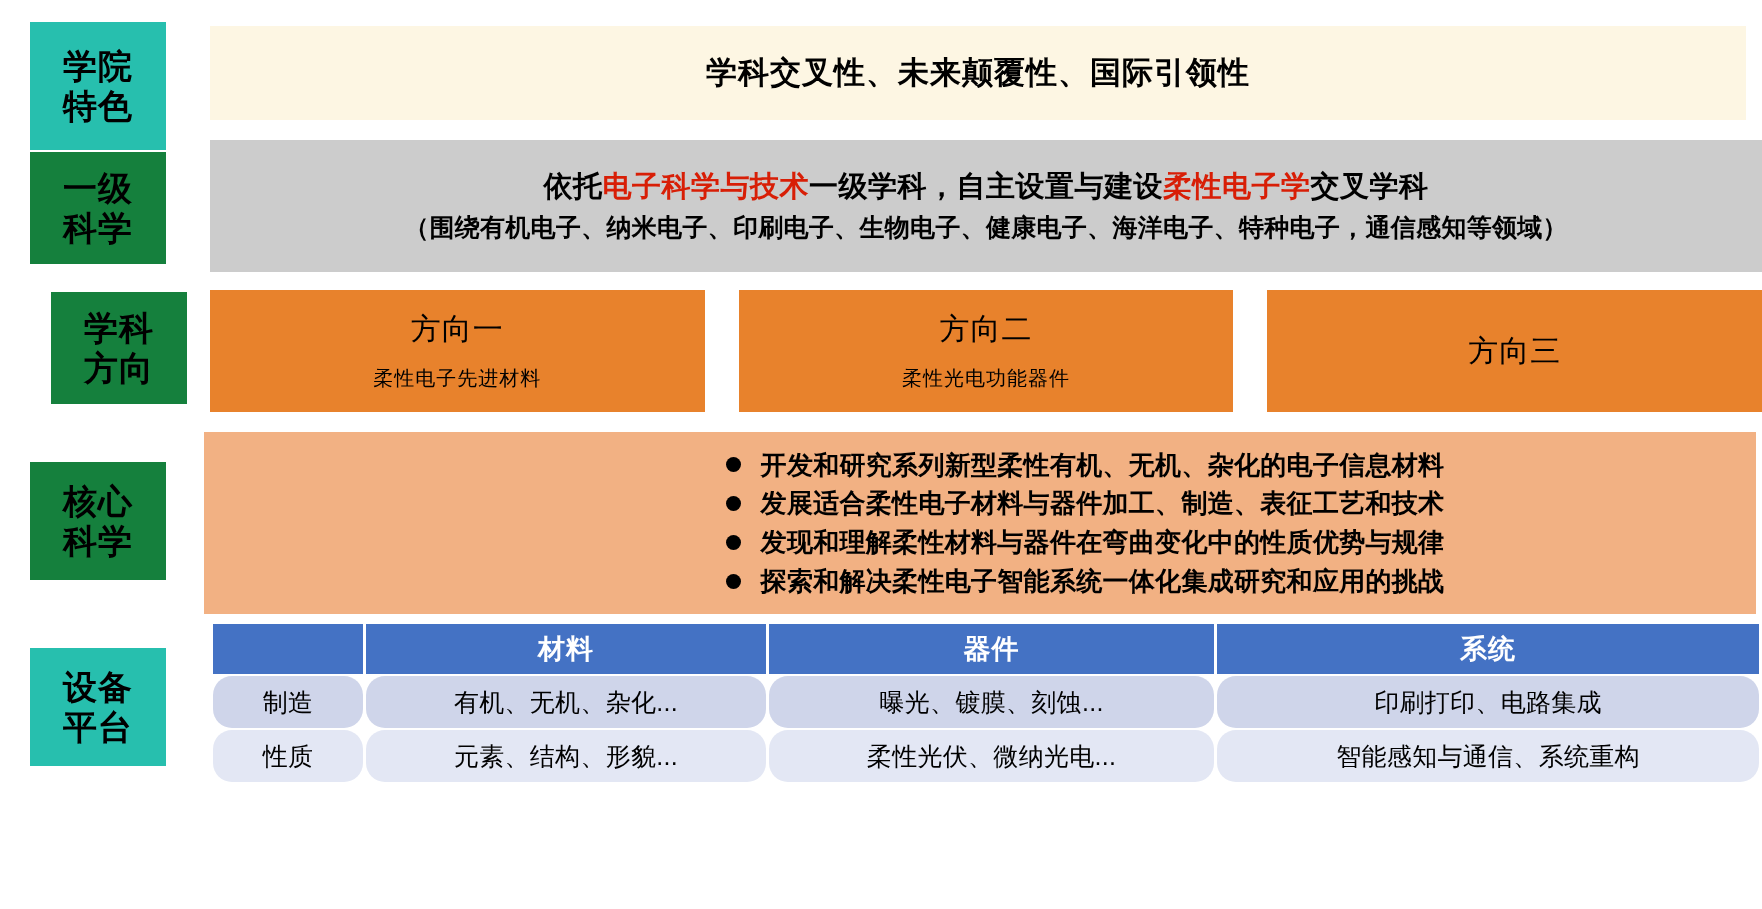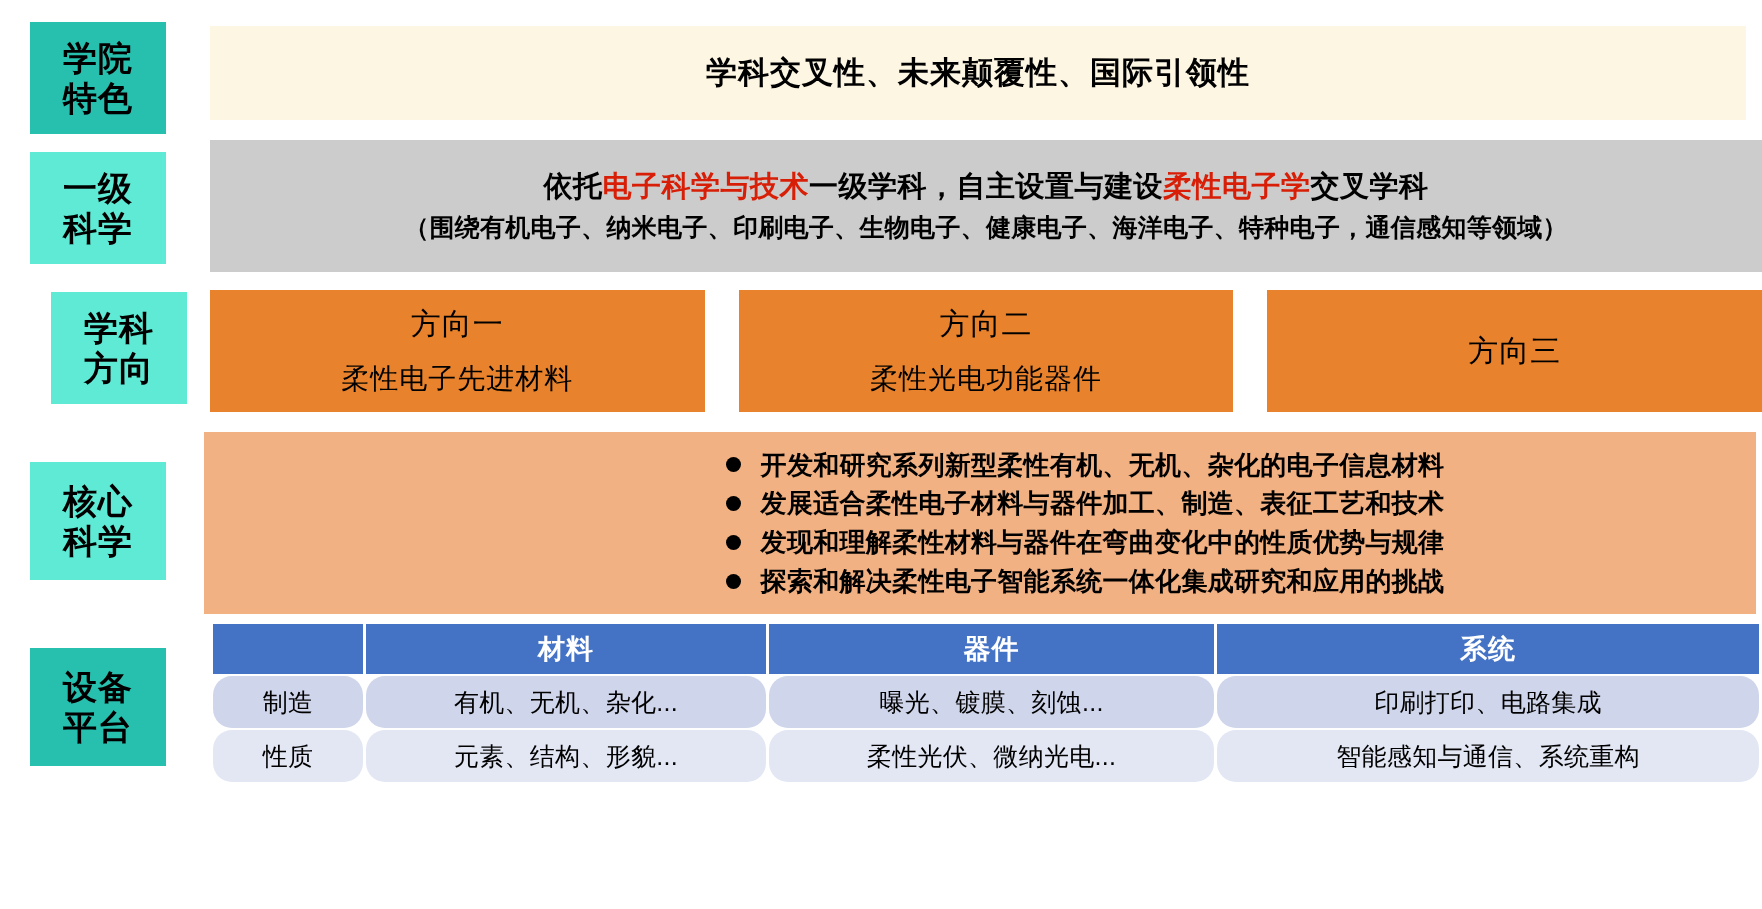--- a/index.html
+++ b/index.html
@@ -16,26 +16,26 @@
     position: absolute;
     display: flex; flex-direction: column;
     align-items: center; justify-content: center;
     font-weight: bold;
     color: #000000;
     line-height: 1.18;
     text-align: center;
     letter-spacing: 1px;
   }
   .chip-teal  { background: #27BFAE; }
-  .chip-blue  { background: #5eead4; }
+  .chip-blue  { background: #15803d; }
 
   .chip .l { display: block; }
 
   
-  #row1-chip { left: 30px;  top: 22px;  width: 136px; height: 112px; font-size: 34px; }
+  #row1-chip { left: 30px;  top: 22px;  width: 136px; height: 128px; font-size: 34px; }
   #row1-box  { left: 210px; top: 26px;  width: 1536px; height: 94px;
                background: #FDF6E3; display: flex; align-items: center; justify-content: center; }
   #row1-text { font-size: 31px; font-weight: bold; color: #000; letter-spacing: 1px; }
 
   
   #row2-chip { left: 30px;  top: 152px; width: 136px; height: 112px; font-size: 34px; }
   #row2-box  { left: 210px; top: 140px; width: 1552px; height: 132px;
                background: #CCCCCC; display: flex; flex-direction: column;
                align-items: center; justify-content: center; gap: 10px; }
   #row2-line1 { font-size: 29px; font-weight: bold; color: #000; letter-spacing: 0.5px; }
@@ -47,21 +47,21 @@
   #row3-wrap { position: absolute; left: 210px; top: 290px; width: 1552px; height: 122px;
                display: flex; gap: 34px; }
   .dirbox {
     flex: 1 1 0;
     background: #E8822C;
     display: flex; flex-direction: column;
     align-items: center; justify-content: center;
     color: #000; font-weight: normal; line-height: 1.28;
   }
   .dirbox .t1 { font-size: 30px; letter-spacing: 1px; }
-  .dirbox .t2 { font-size: 28px; letter-spacing: 1px; margin-top: 18px; }
+  .dirbox .t2 { font-size: 20px; letter-spacing: 1px; margin-top: 18px; }
 
   
   #row4-chip { left: 30px;  top: 462px; width: 136px; height: 118px; font-size: 34px; }
   #row4-box  { left: 204px; top: 432px; width: 1552px; height: 182px;
                background: #F2B183; display: flex; flex-direction: column;
                justify-content: center; padding: 8px 0 8px 210px; }
   .bullet-row { display: flex; align-items: center; margin: 4px 0; }
   .bullet-dot { width: 15px; height: 15px; border-radius: 50%; background: #000;
                 flex: 0 0 auto; margin-right: 20px; }
   .bullet-text { font-size: 26px; color: #000; letter-spacing: 0.3px; }

